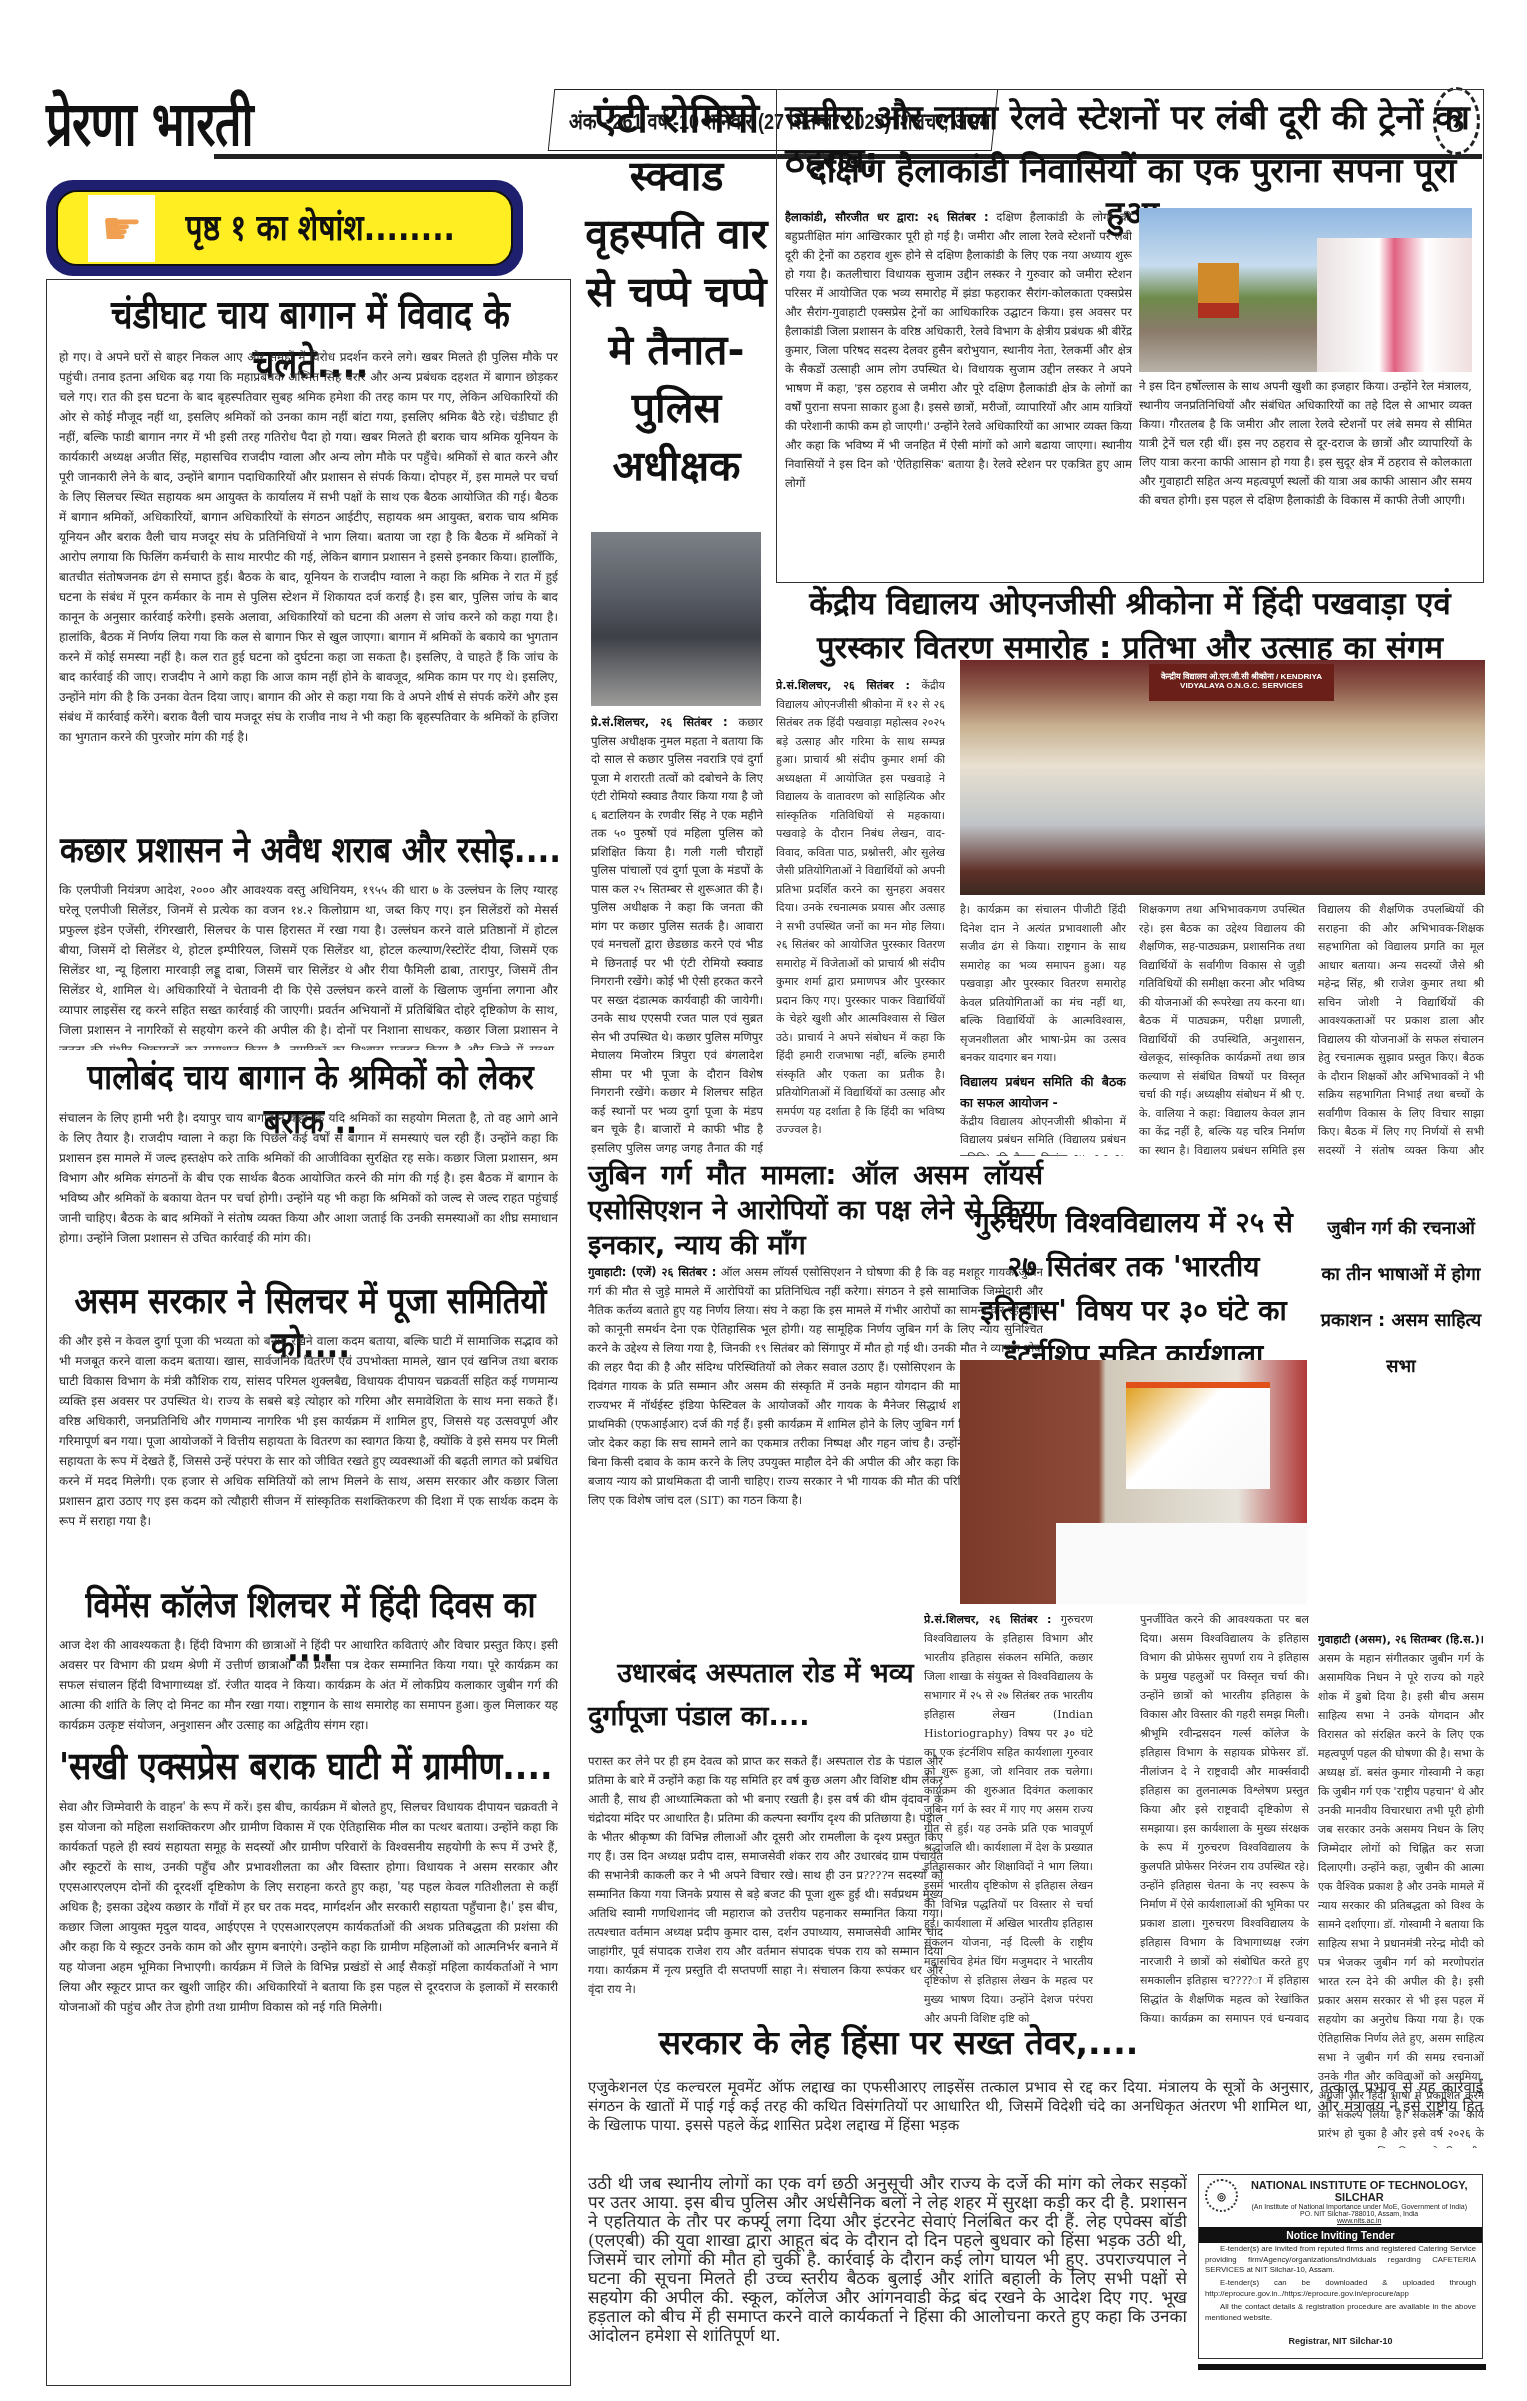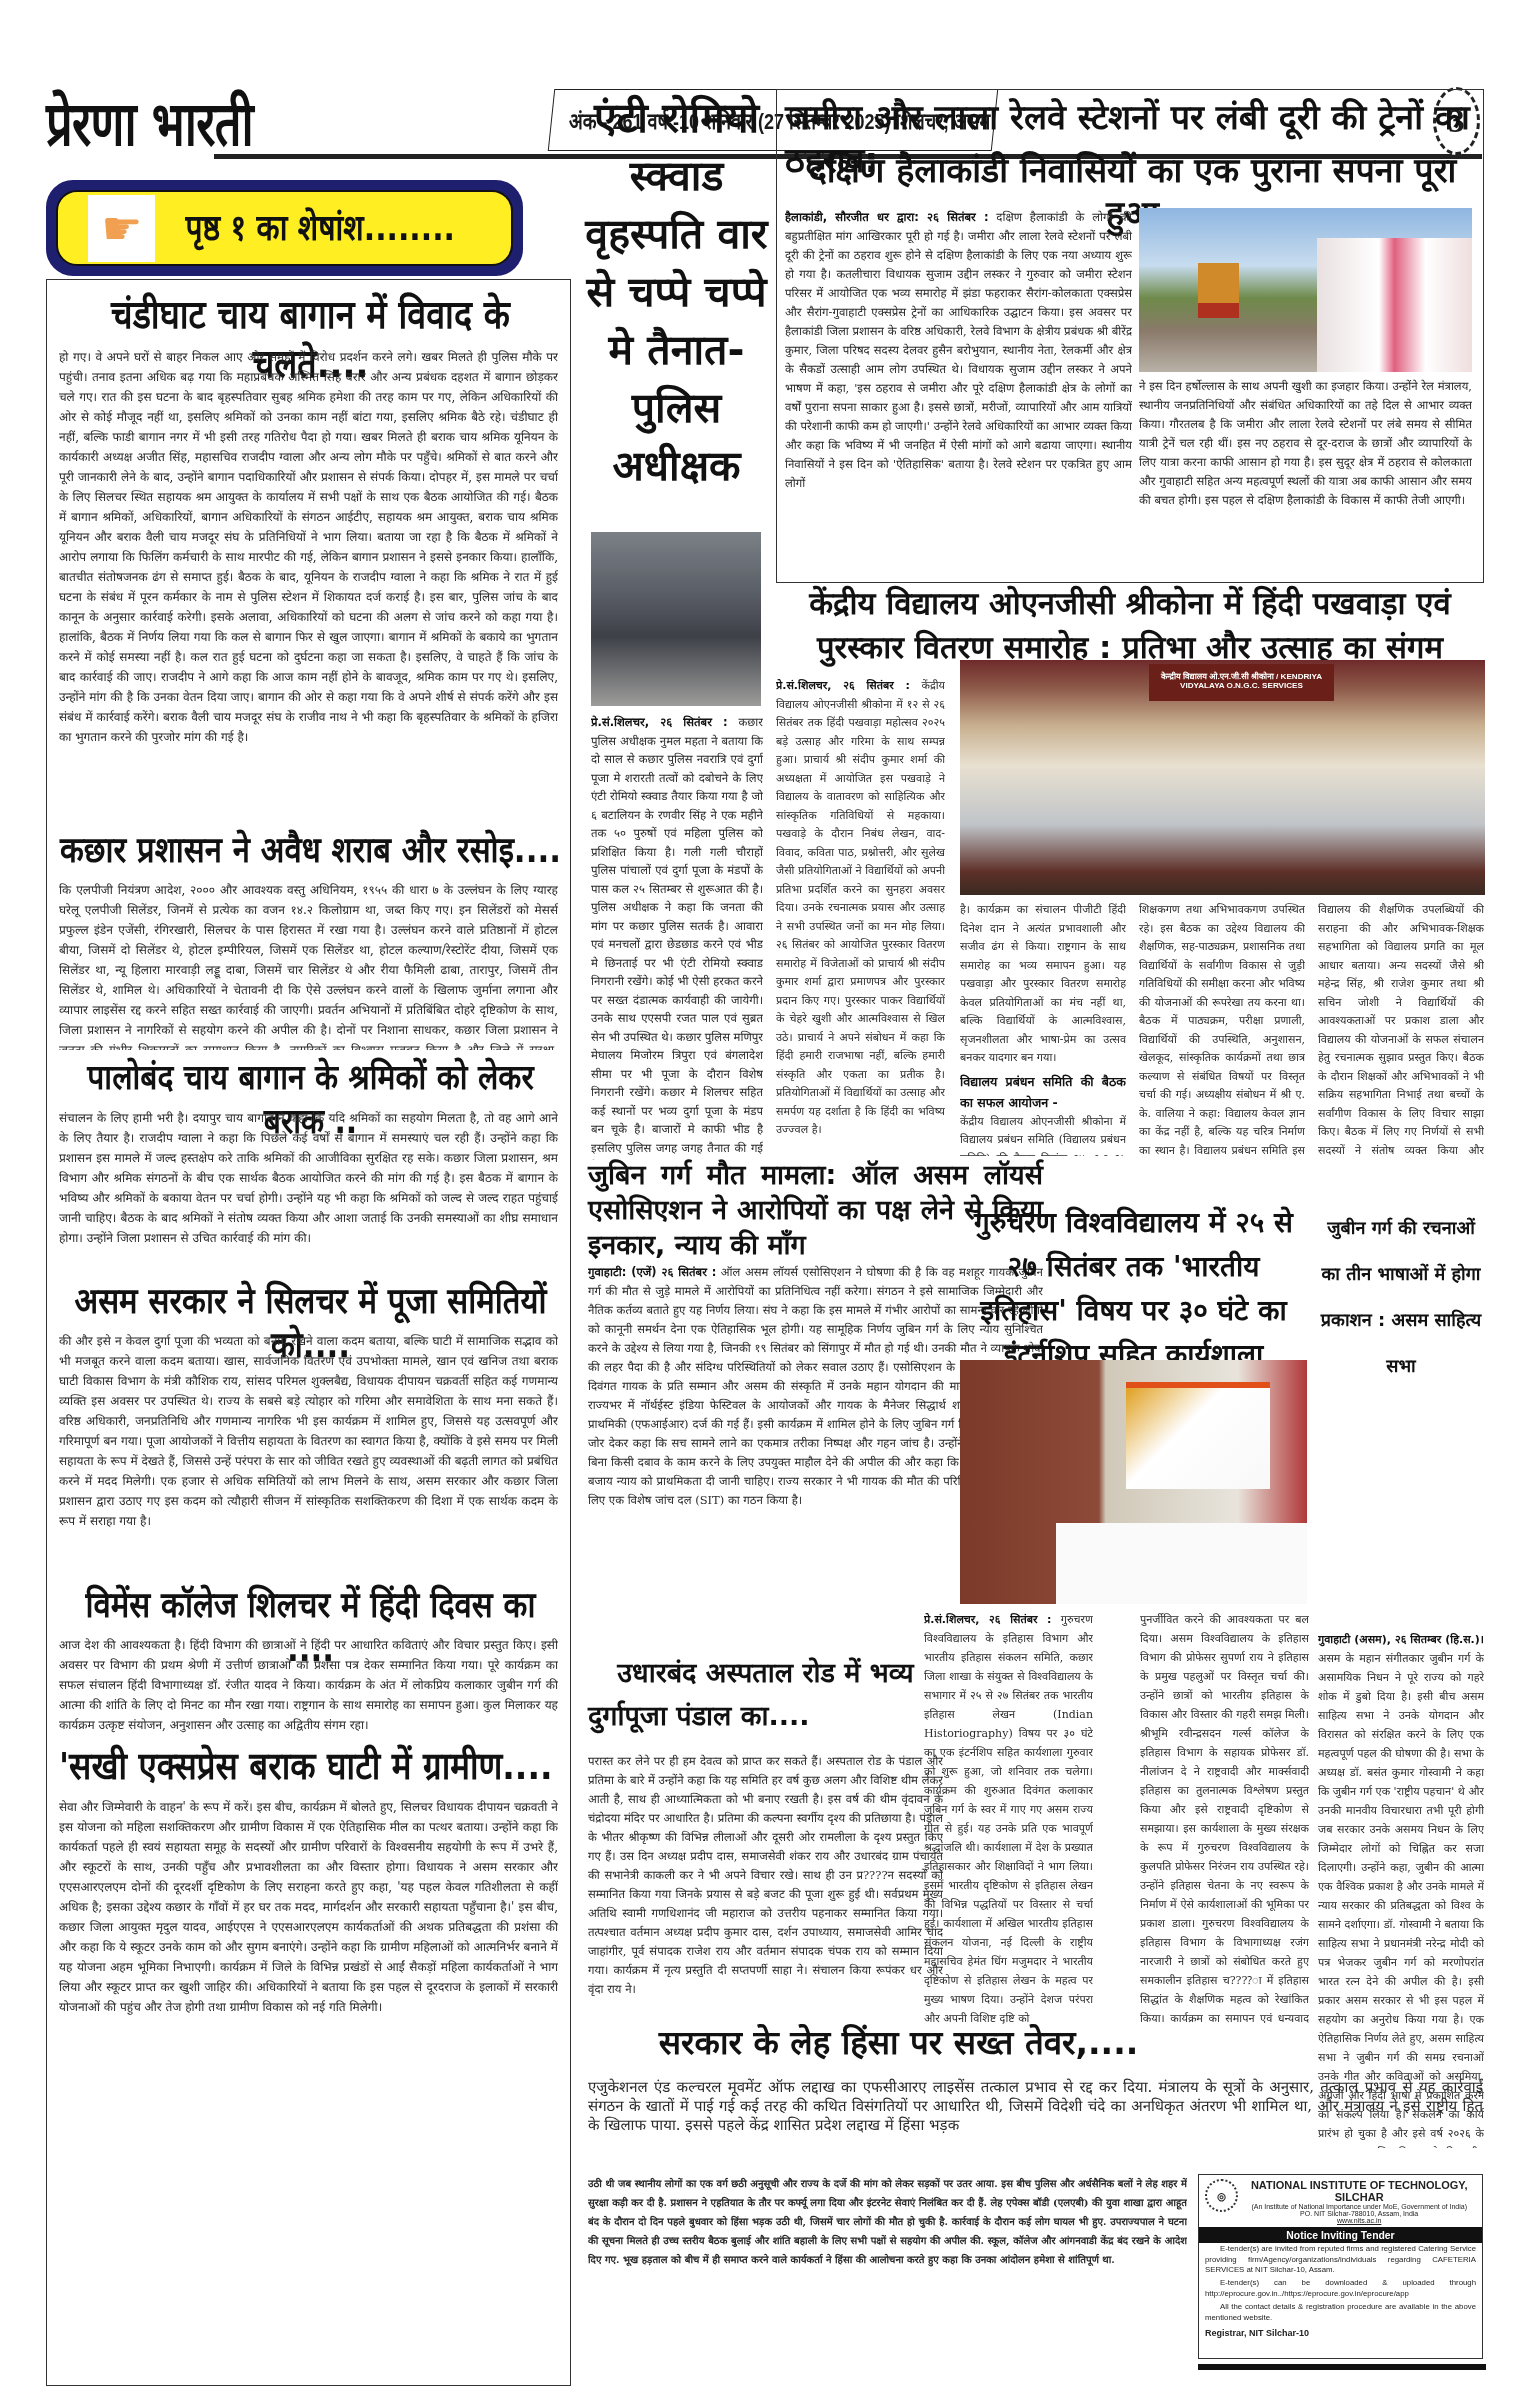--- a/index.html
+++ b/index.html
@@ -70,33 +70,33 @@
   #zr-text { left: 1318px; top: 1630px; width: 166px; height: 518px; font-size: 11px; line-height: 19px; }
 
   
   #ud-hl1 { left: 588px; top: 1656px; width: 355px; font-size: 27px; text-align: center; }
   #ud-hl2 { left: 588px; top: 1699px; width: 355px; font-size: 27px; text-align: left; }
   #ud-text { left: 588px; top: 1752px; width: 355px; height: 266px; font-size: 11.5px; line-height: 19px; }
 
   
   #leh-hl { left: 588px; top: 2022px; width: 621px; font-size: 33px; text-align: center; }
   #leh-text1 { left: 588px; top: 2078px; width: 895px; height: 96px; font-size: 15px; line-height: 19px; }
-  #leh-text2 { left: 588px; top: 2174px; width: 599px; height: 200px; font-size: 10px; line-height: 19px; font-weight: bold; }
+  #leh-text2 { left: 588px; top: 2174px; width: 599px; height: 200px; font-size: 17px; line-height: 19px; }
 
   
   #nit-ad { left: 1198px; top: 2174px; width: 285px; height: 185px; border: 1.5px solid #333; font-family: "Liberation Sans", sans-serif; color: #222; }
   #nit-top { display: flex; padding: 4.4px 6px 3px; gap: 4.4px; }
   #nit-logo { width: 33px; height: 33px; border: 2.2px dotted #333; border-radius: 50%; display: flex; align-items: center; justify-content: center; font-size: 10.4px; font-weight: bold; flex-shrink: 0; }
   #nit-head { flex: 1; text-align: center; }
   #nit-name { font-size: 11px; font-weight: bold; }
   #nit-sub, #nit-addr { font-size: 7px; }
   #nit-web { font-size: 7px; text-decoration: underline; }
   #nit-bar { background: #111; color: #fff; text-align: center; font-size: 10.4px; font-weight: bold; padding: 2.2px 0; }
   .nit-para { font-size: 7.8px; padding: 1.5px 6px; text-align: justify; text-indent: 15px; line-height: 10.4px; }
-  #nit-sign { font-size: 9px; font-weight: bold; text-align: left; padding: 3px 6px; }
+  #nit-sign { font-size: 9px; font-weight: bold; text-align: center; padding: 3px 6px; margin-top: 8px; }
   #bottom-rule { left: 1198px; top: 2364px; width: 288px; height: 6px; background: #111; }
 </style>
 </head>
 <body>
 
 <div class="abs hl" id="masthead-title">प्रेरणा भारती</div>
 <div class="abs" id="masthead-rule"></div>
 <div class="abs" id="issue-box"></div>
 <div class="abs" id="issue-text">अंक - 261 वर्ष -10  शनिवार (27 सितम्बर 2025) शिलचर, असम</div>
 <div class="abs" id="page-badge">3</div>

